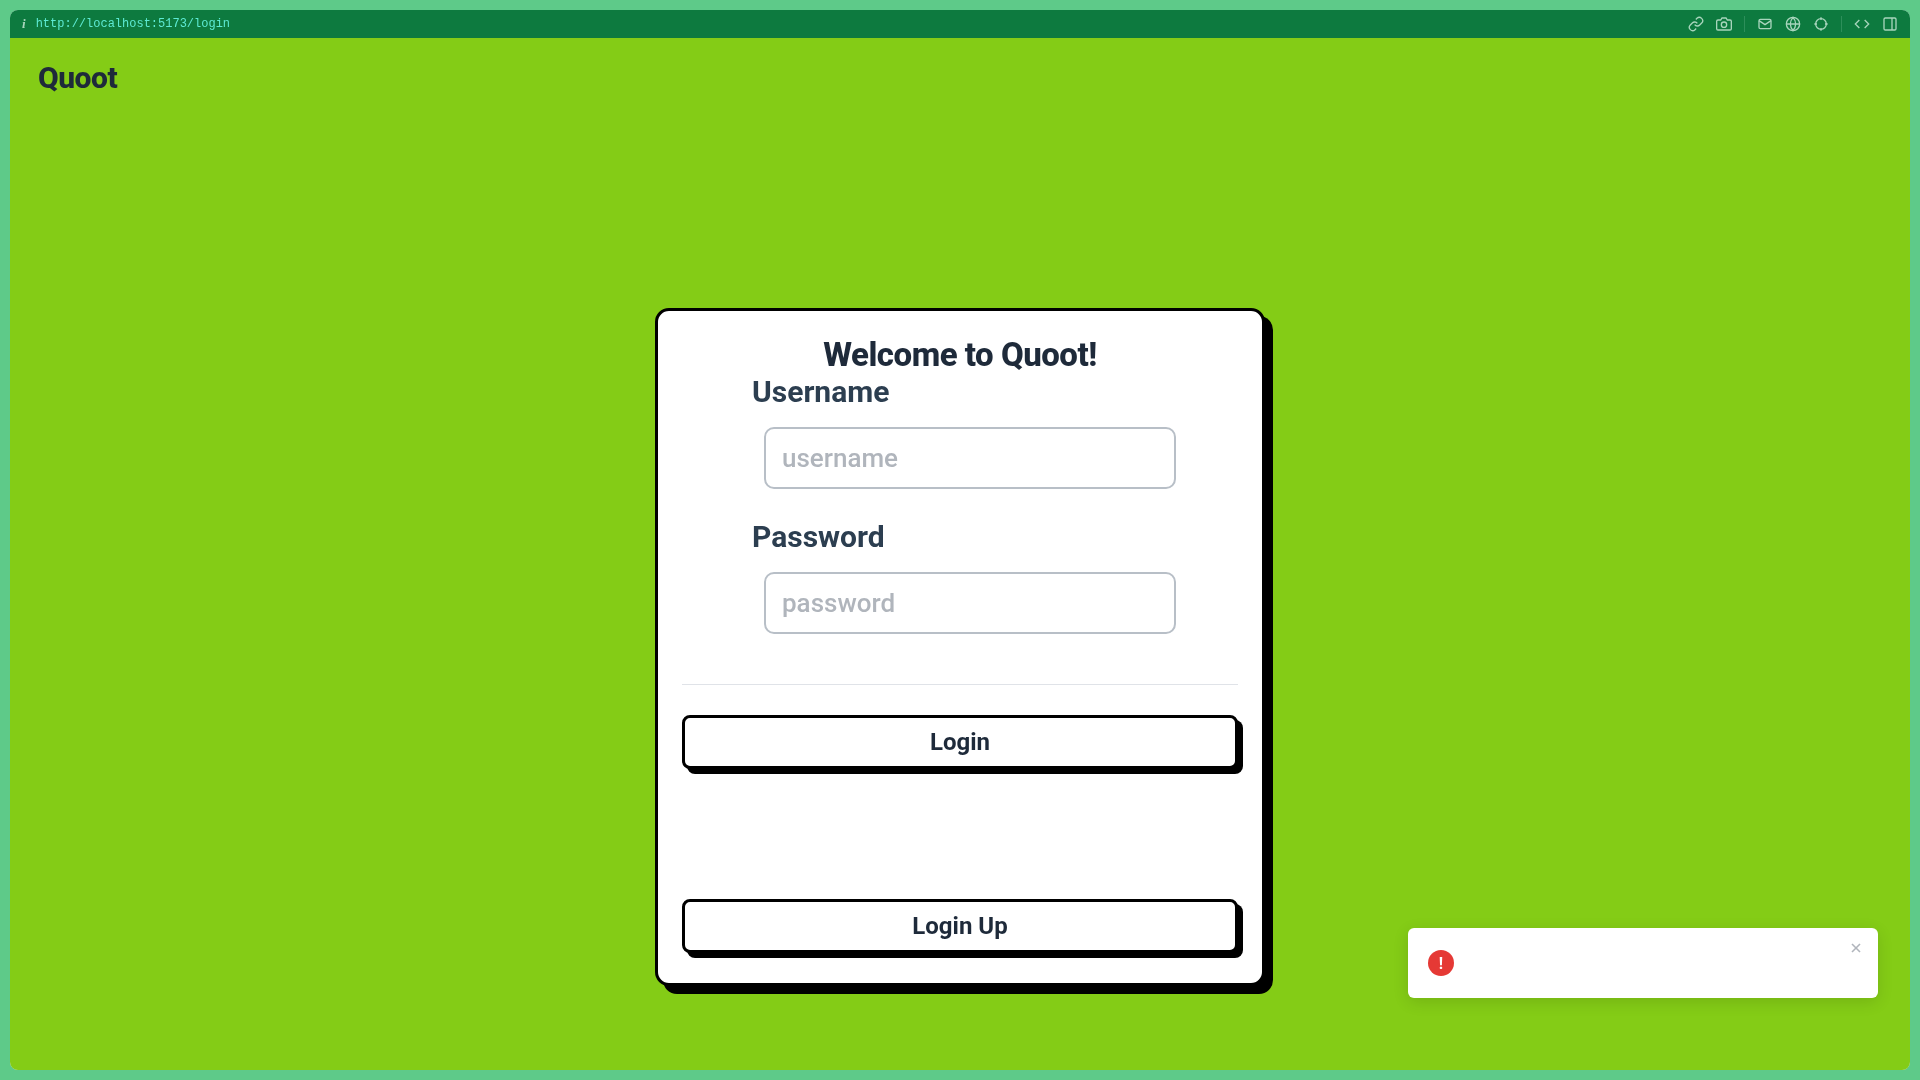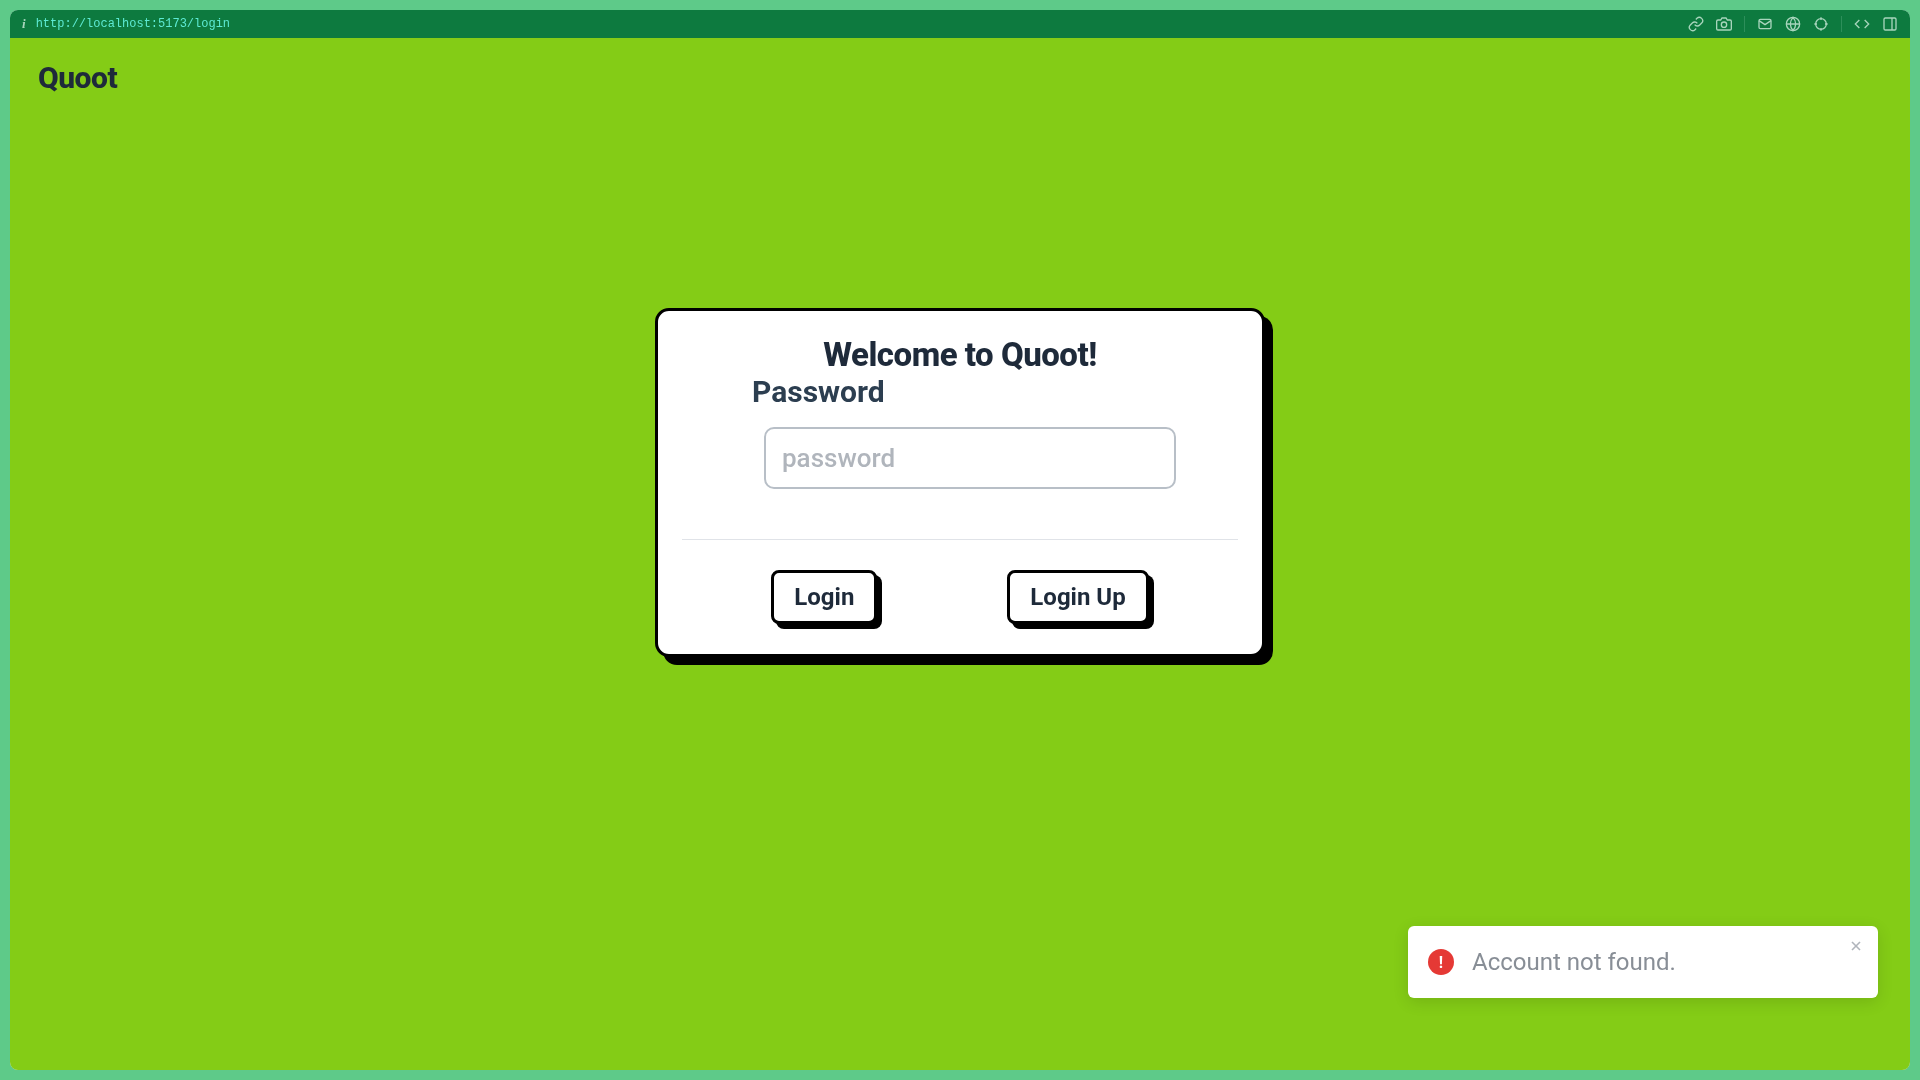--- a/index.html
+++ b/index.html
@@ -147,20 +147,21 @@
     .divider {
       height: 1px;
       background: #e0e3e8;
       margin: 50px 0 30px 0;
     }
     
     .button-row {
       display: flex;
       justify-content: center;
       gap: 130px;
+      flex-direction: column;
     }
     
     .btn {
       padding: 10px 20px;
       font-size: 24px;
       font-weight: 700;
       background: #ffffff;
       border: 3px solid #000000;
       border-radius: 8px;
       box-shadow: 5px 5px 0 #000000;
@@ -278,37 +279,40 @@
       </span>
     </div>
   </div>
 
   <div class="page-content">
     <div class="logo">Quoot</div>
 
     <div class="login-card">
       <h1 class="card-title">Welcome to Quoot!</h1>
 
+      <div class="form-group">
+        <label class="form-label">Username</label>
+        <input type="text" class="form-input" placeholder="username" style="">
+      </div>
 
       <div class="form-group">
         <label class="form-label">Password</label>
         <input type="password" class="form-input" placeholder="password" style="">
       </div>
 
       <div class="divider"></div>
 
       <div class="button-row">
         <button class="btn">Login</button>
         <button class="btn">Login Up</button>
       </div>
     </div>
 
     <div class="toast">
       <div class="toast-icon">!</div>
-      <div class="toast-message">Account not found.</div>
       <div class="toast-close">
         <svg width="16" height="16" viewBox="0 0 24 24" fill="none" stroke="currentColor" stroke-width="2.5">
             <line x1="18" y1="6" x2="6" y2="18"></line>
             <line x1="6" y1="6" x2="18" y2="18"></line>
           </svg>
       </div>
     </div>
   </div>
 </div>
 

